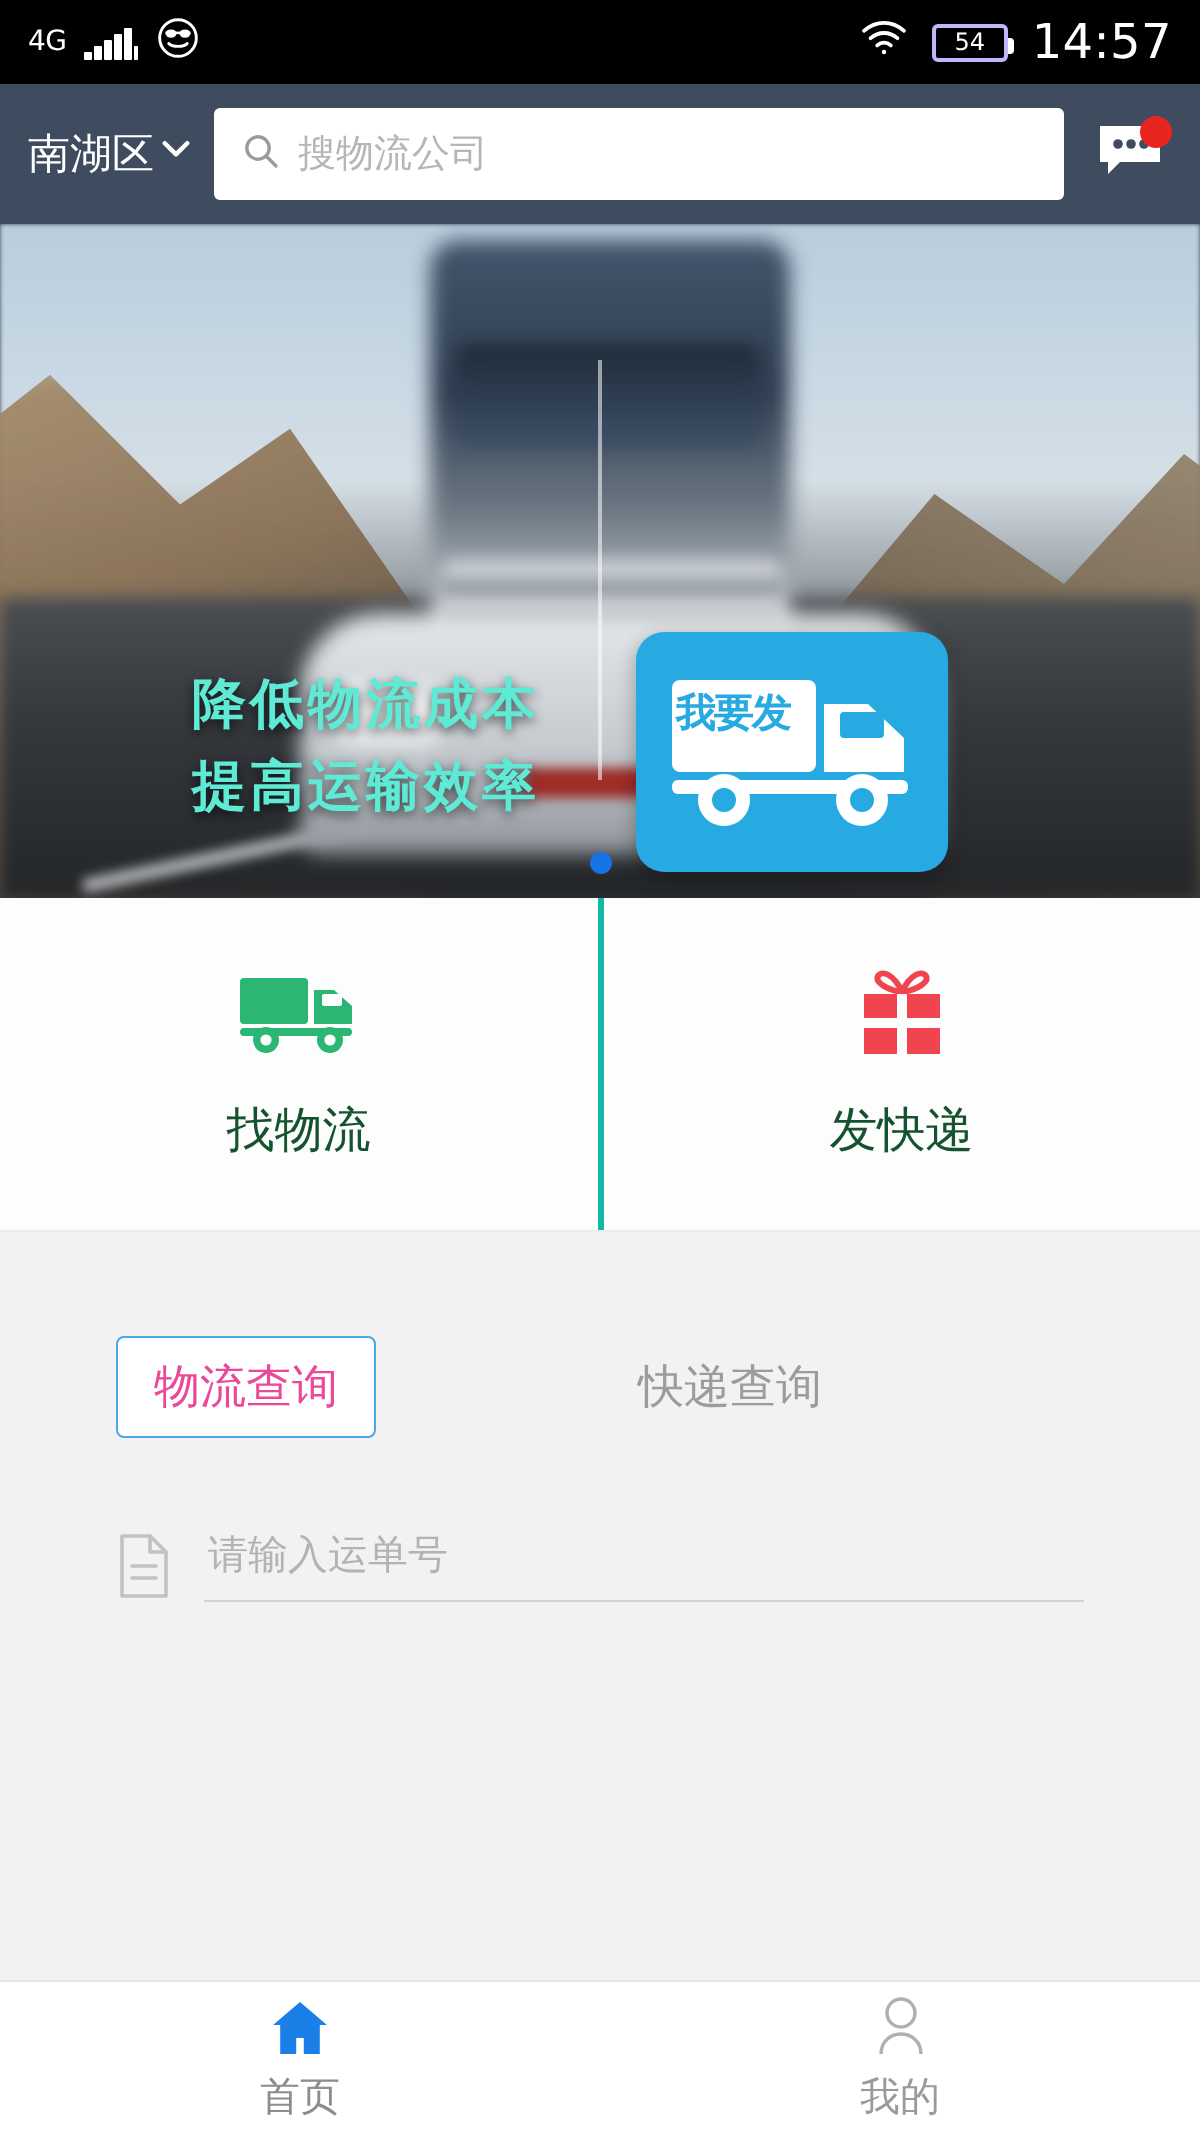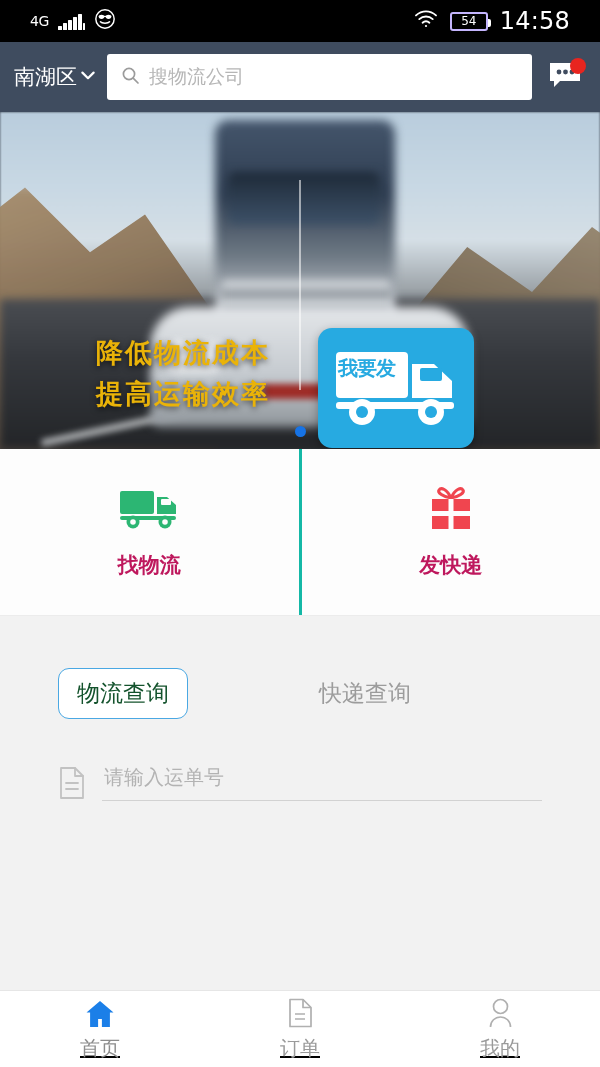--- a/index.html
+++ b/index.html
@@ -6,21 +6,21 @@
   html,body {
     width:600px; height:1067px;
     font-family:"DejaVu Sans","Liberation Sans",sans-serif;
     background:#f2f2f2; overflow:hidden;
   }
   .phone { position:relative; width:600px; height:1067px; background:#f2f2f2; }
 
   
   .statusbar {
     height:42px; background:#000; display:flex; align-items:center;
-    justify-content:space-between; padding:0 30px; color:#fff;
+    justify-content:space-between; padding:0 14px; color:#fff;
   }
   .sb-left { display:flex; align-items:center; gap:9px; }
   .sb-right { display:flex; align-items:center; gap:12px; }
   .net-label { font-size:14px; letter-spacing:-.3px; }
   .bars { display:flex; align-items:flex-end; gap:1.5px; height:17px; }
   .bars i { display:block; width:3.5px; background:#fff; border-radius:.5px; }
   .bars i:nth-child(1){height:4px;} .bars i:nth-child(2){height:7px;}
   .bars i:nth-child(3){height:10px;} .bars i:nth-child(4){height:13px;}
   .bars i:nth-child(5){height:16px;} .bars i:nth-child(6){height:7px;width:2px;}
   .smiley { width:22px; height:22px; }
@@ -103,26 +103,26 @@
   .truck-lamp{
     position:absolute;top:230px;width:52px;height:30px;background:#f0f2f4;
     filter:blur(5px);border-radius:8px;
   }
   .truck-lamp.l{left:168px;} .truck-lamp.r{left:380px;}
   .vdivider{
     position:absolute;left:299px;top:68px;width:2px;height:210px;
     background:rgba(255,255,255,.55);
   }
   .banner-text{
-    position:absolute;left:96px;top:220px;color:#eab308;font-size:27px;
+    position:absolute;left:96px;top:220px;color:#5eead4;font-size:27px;
     font-weight:bold;line-height:1.52;letter-spacing:2px;
     text-shadow:0 2px 6px rgba(0,0,0,.65);
   }
   .promo{
-    position:absolute;left:318px;top:216px;width:156px;height:120px;
+    position:absolute;left:318px;top:204px;width:156px;height:120px;
     background:#27aae1;border-radius:14px;
     display:flex;align-items:center;justify-content:center;
     box-shadow:0 3px 10px rgba(0,0,0,.3);
   }
   .promo svg{width:124px;height:84px;}
   .promo-label{
     position:absolute;left:20px;top:27px;width:74px;
     color:#27aae1;font-size:20px;font-weight:bold;letter-spacing:-1px;
   }
   .dots{position:absolute;left:0;right:0;bottom:12px;display:flex;justify-content:center;gap:10px;}
@@ -131,31 +131,31 @@
   
   .actions{
     height:167px;background:#fdfdfd;display:flex;align-items:center;
     border-bottom:1px solid #ececec;
   }
   .action{
     flex:1;display:flex;flex-direction:column;align-items:center;gap:18px;
     height:100%;justify-content:center;
   }
   .action + .action{border-left:3px solid #14b8a6;}
-  .action-label{font-size:21px;font-weight:bold;color:#be185d;}
+  .action-label{font-size:24px;font-weight:normal;color:#14532d;}
   .ico{width:62px;height:48px;display:flex;align-items:center;justify-content:center;}
 
   
   .query{padding:52px 58px 0;}
   .tabs{display:flex;align-items:center;}
   .tab{
     font-size:23px;padding:9px 18px;color:#9c9c9c;
     border:1px solid transparent;border-radius:4px;
   }
-  .tab.active{color:#14532d;border-color:#4aa8e3;background:#fff;border-radius:11px;}
+  .tab.active{color:#ec4899;border-color:#4aa8e3;background:#fff;}
   .tab-gap{width:112px;}
   .wb-row{
     display:flex;align-items:center;gap:16px;margin-top:46px;
     padding-bottom:12px;
   }
   .wb-icon{width:28px;height:34px;flex:none;}
   .wb-input{
     flex:1;border:none;border-bottom:1px solid #d2d2d2;background:transparent;
     font-size:20px;color:#333;padding:0 0 11px 2px;outline:none;
     font-family:"DejaVu Sans","Liberation Sans",sans-serif;
@@ -166,21 +166,21 @@
     color:#fff;font-size:23px;letter-spacing:3px;cursor:pointer;
     font-family:"DejaVu Sans","Liberation Sans",sans-serif;
   }
 
   
   .tabbar{
     position:absolute;left:0;bottom:0;width:600px;height:77px;background:#fff;
     border-top:1px solid #e6e6e6;display:flex;align-items:center;
   }
   .nav{
-    flex:1;display:flex;flex-direction:column;align-items:center;gap:7px;text-decoration:underline;
+    flex:1;display:flex;flex-direction:column;align-items:center;gap:7px;
   }
   .nav-ico{height:32px;display:flex;align-items:flex-end;justify-content:center;}
   .nav-label{font-size:20px;color:#9a9a9a;}
   .nav.active .nav-label{color:#8d8d8d;}
 </style>
 </head>
 <body>
 
 <div class="phone">
 
@@ -210,21 +210,21 @@
         <svg class="wifi" viewBox="0 0 24 18" fill="none" stroke="#fff" stroke-width="1.9" stroke-linecap="round">
           <path d="M2 5.4C5 2.7 8.4 1.4 12 1.4s7 1.3 10 4"></path>
           <path d="M5.3 9.1C7.2 7.4 9.5 6.5 12 6.5s4.8.9 6.7 2.6"></path>
           <path d="M8.6 12.7c1-.9 2.1-1.4 3.4-1.4s2.4.5 3.4 1.4"></path>
           <circle cx="12" cy="16" r="1.1" fill="#fff" stroke="none"></circle>
         </svg>
       </span>
       <span class="battery">
         <span>54</span>
       </span>
-      <span class="clock">14:58</span>
+      <span class="clock">14:57</span>
     </div>
   </div>
 
   <div class="header">
     <div class="city">
       <span>南湖区</span>
       <span>
         <svg class="chev" viewBox="0 0 14 9" fill="none" stroke="#fff" stroke-width="2.2" stroke-linecap="round" stroke-linejoin="round">
           <path d="M1.4 1.6 7 7.2l5.6-5.6"></path>
         </svg>
@@ -346,30 +346,20 @@
     <div class="nav active">
       <span class="nav-ico">
         <svg width="30" height="28" viewBox="0 0 30 28" fill="#1b7fe8">
           <path d="M15 1 1.5 12.5h3.6V27h8V19h3.8v8h8V12.5h3.6z"></path>
         </svg>
       </span>
       <span class="nav-label">首页</span>
     </div>
     <div class="nav">
       <span class="nav-ico">
-        <svg width="25" height="30" viewBox="0 0 25 30" fill="none" stroke="#b0b0b0" stroke-width="1.7" stroke-linejoin="round">
-          <path d="M2 1.5h13l8 8V28.5H2z"></path>
-          <path d="M15 1.5v8h8"></path>
-          <path d="M7 16h10M7 21h10"></path>
-        </svg>
-      </span>
-      <span class="nav-label">订单</span>
-    </div>
-    <div class="nav">
-      <span class="nav-ico">
         <svg width="27" height="30" viewBox="0 0 27 30" fill="none" stroke="#b0b0b0" stroke-width="1.7">
           <circle cx="13.5" cy="8.5" r="7"></circle>
           <path d="M3.5 29c0-6 4.5-10 10-10s10 4 10 10"></path>
         </svg>
       </span>
       <span class="nav-label">我的</span>
     </div>
   </div>
 
 </div>

